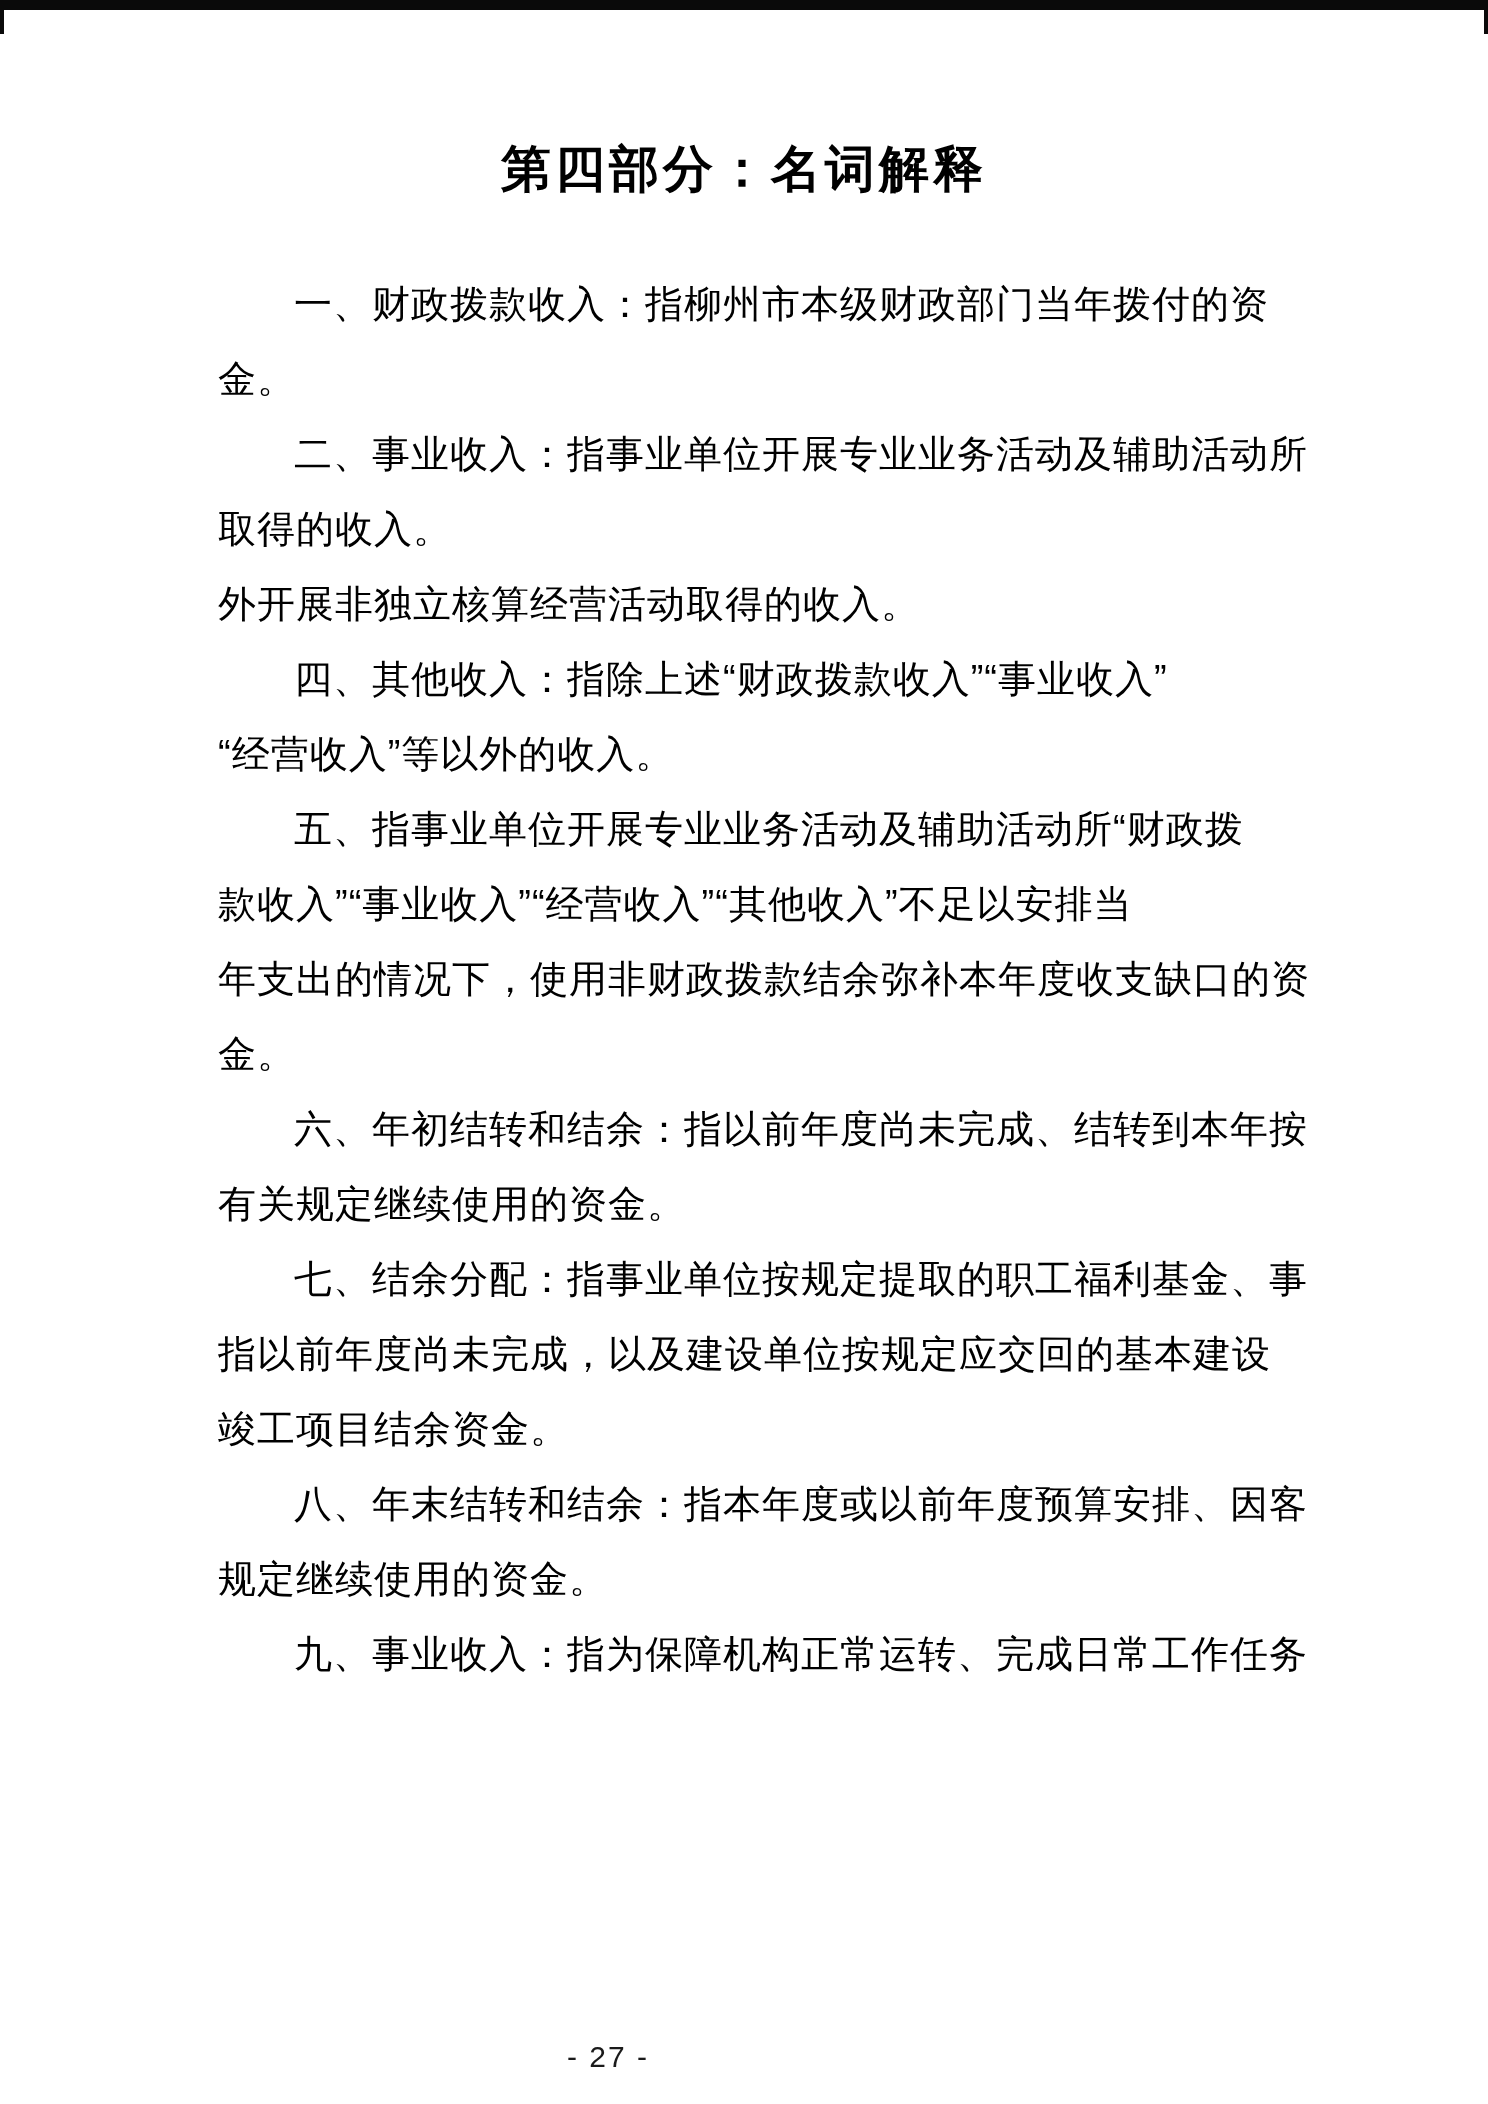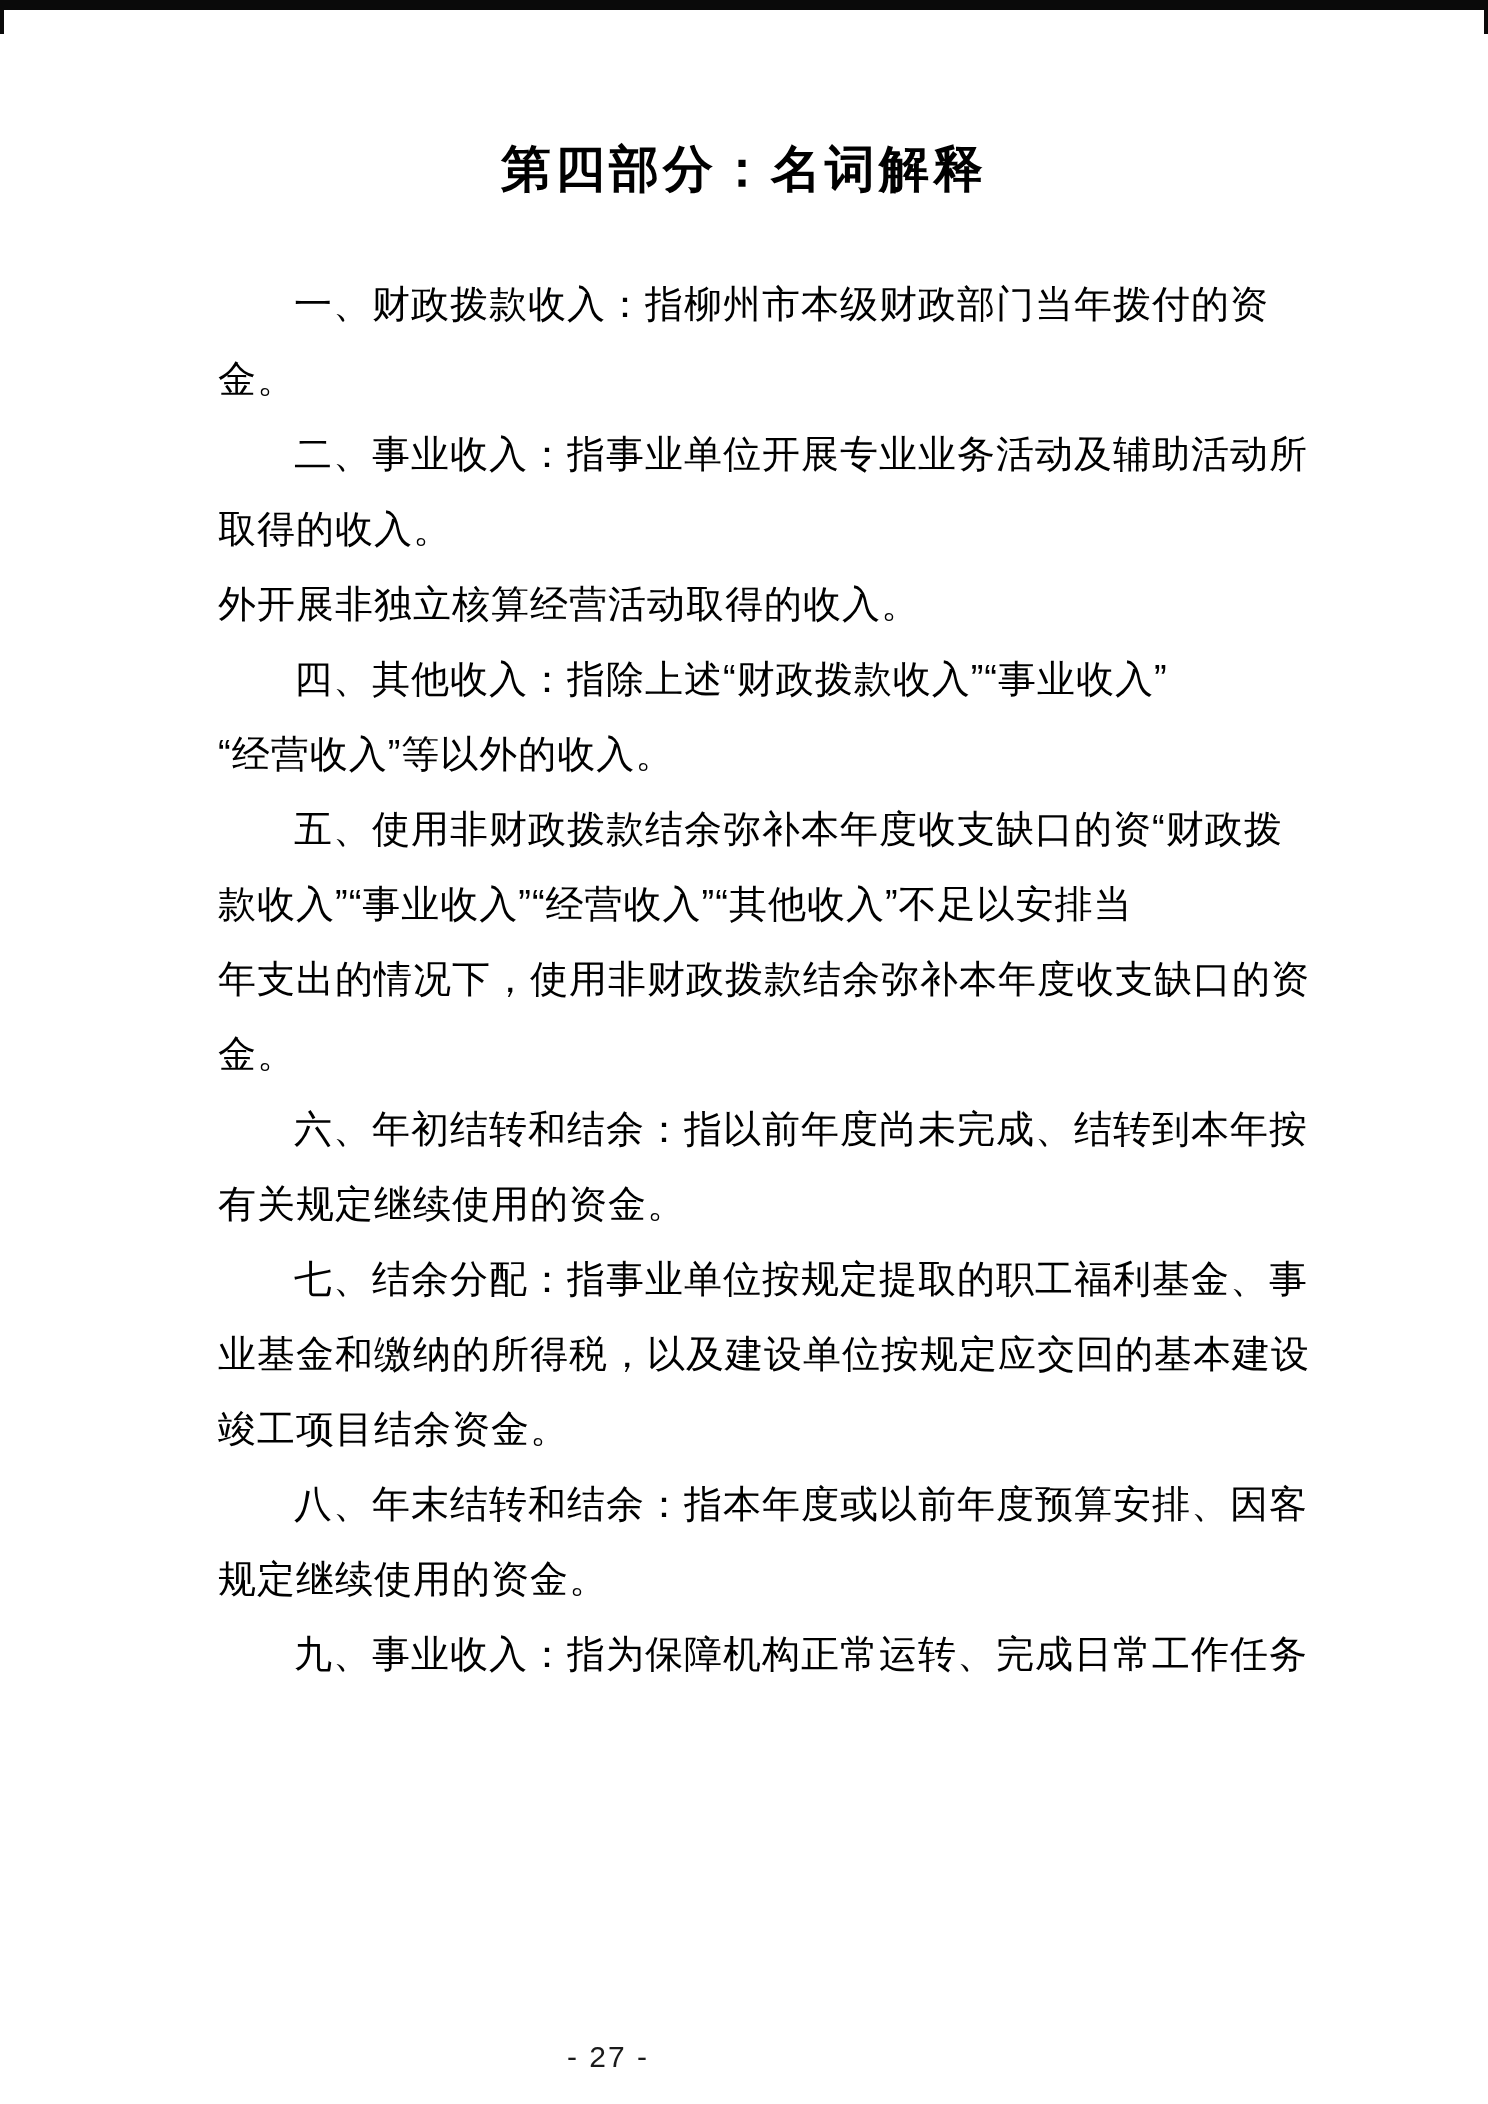--- a/index.html
+++ b/index.html
@@ -78,27 +78,27 @@
 <h1 class="doc-title">第四部分：名词解释</h1>
 
 <div class="doc-body">
     <div class="line indent">一、财政拨款收入：指柳州市本级财政部门当年拨付的资</div>
     <div class="line">金。</div>
     <div class="line indent">二、事业收入：指事业单位开展专业业务活动及辅助活动所</div>
     <div class="line">取得的收入。</div>
     <div class="line">外开展非独立核算经营活动取得的收入。</div>
     <div class="line indent">四、其他收入：指除上述“财政拨款收入”“事业收入”</div>
     <div class="line">“经营收入”等以外的收入。</div>
-    <div class="line indent">五、使用非财政拨款结余弥补本年度收支缺口的资“财政拨</div>
+    <div class="line indent">五、指事业单位开展专业业务活动及辅助活动所“财政拨</div>
     <div class="line">款收入”“事业收入”“经营收入”“其他收入”不足以安排当</div>
     <div class="line">年支出的情况下，使用非财政拨款结余弥补本年度收支缺口的资</div>
     <div class="line">金。</div>
     <div class="line indent">六、年初结转和结余：指以前年度尚未完成、结转到本年按</div>
     <div class="line">有关规定继续使用的资金。</div>
     <div class="line indent">七、结余分配：指事业单位按规定提取的职工福利基金、事</div>
-    <div class="line">业基金和缴纳的所得税，以及建设单位按规定应交回的基本建设</div>
+    <div class="line">指以前年度尚未完成，以及建设单位按规定应交回的基本建设</div>
     <div class="line">竣工项目结余资金。</div>
     <div class="line indent">八、年末结转和结余：指本年度或以前年度预算安排、因客</div>
     <div class="line">规定继续使用的资金。</div>
     <div class="line indent">九、事业收入：指为保障机构正常运转、完成日常工作任务</div>
   </div>
 
 <div class="page-number">- 27 -</div>
 
 </body></html>

